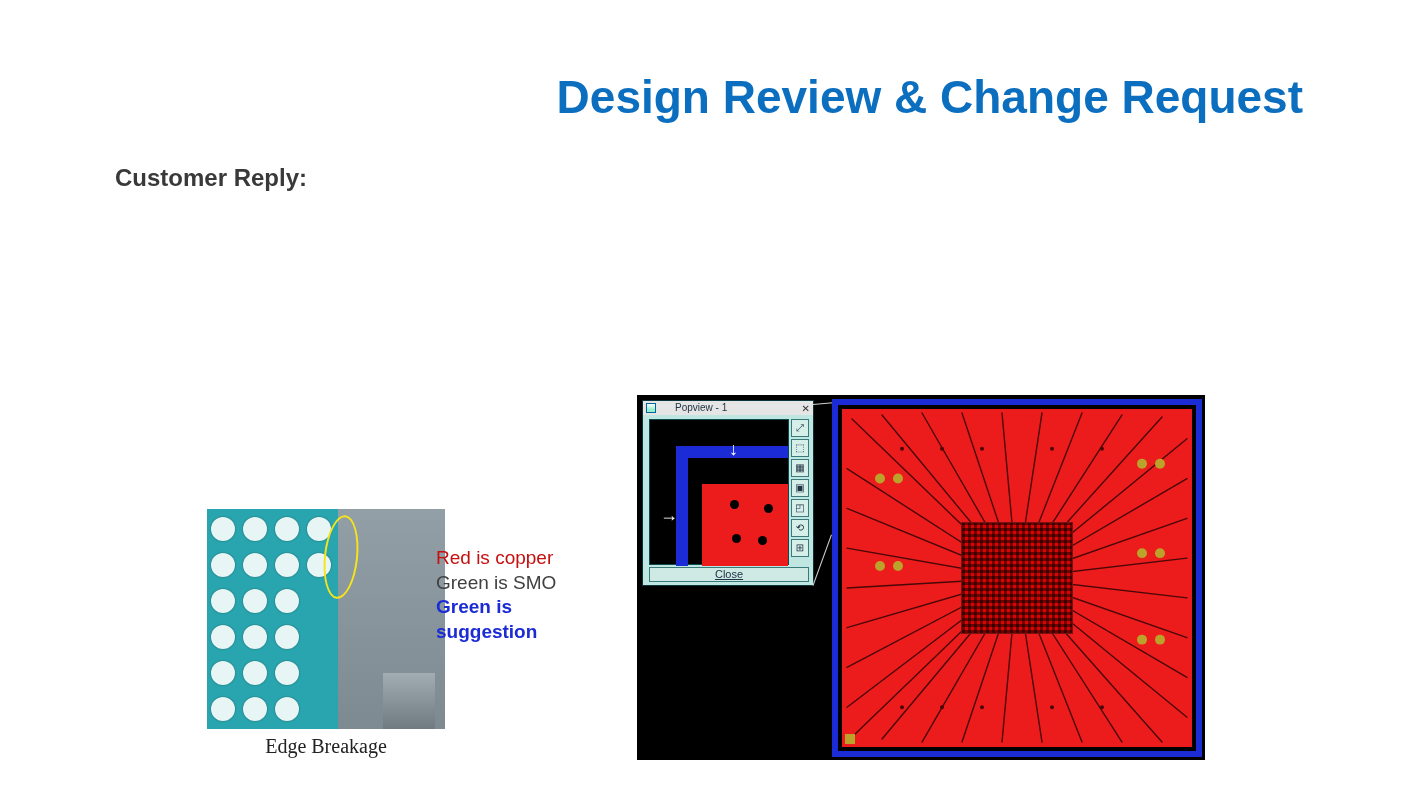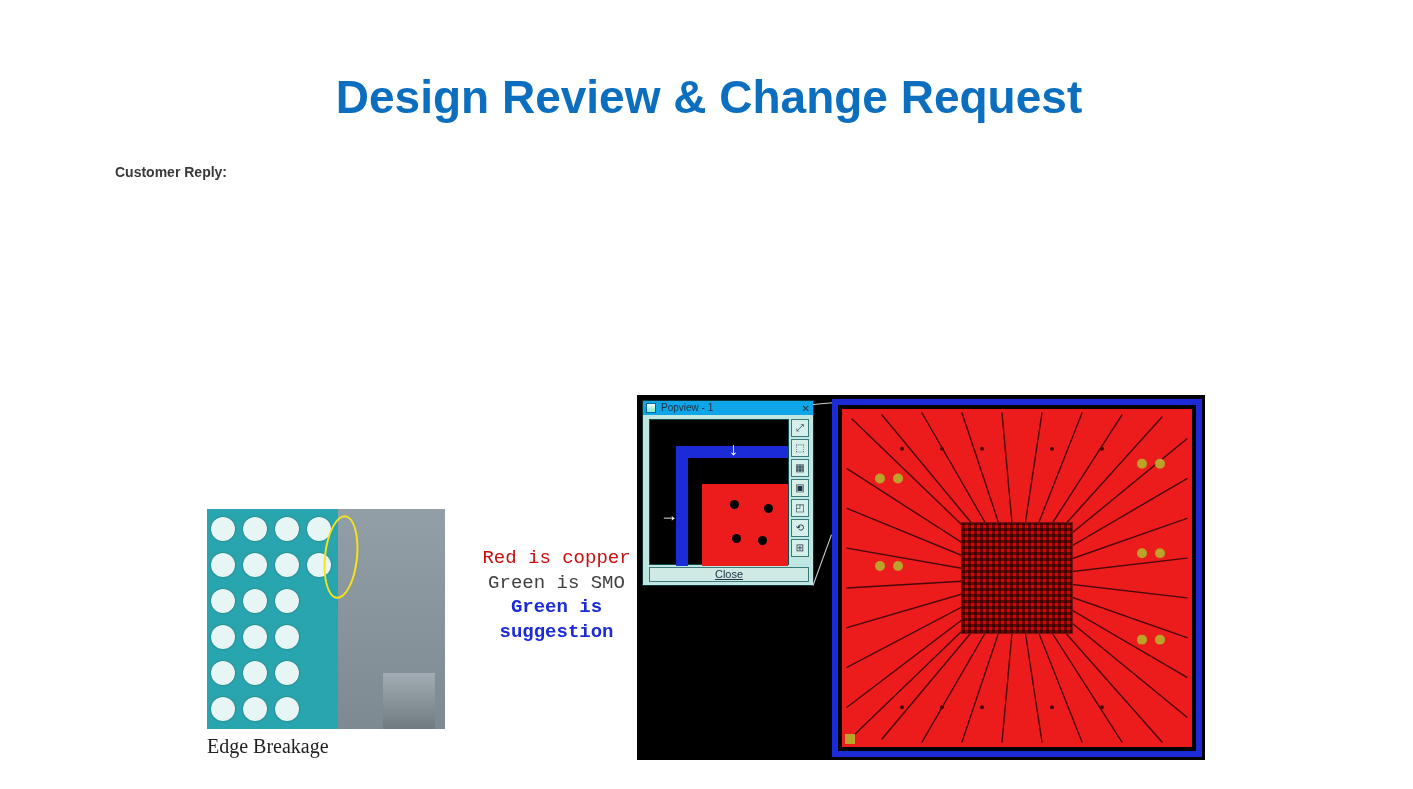--- a/index.html
+++ b/index.html
@@ -13,37 +13,37 @@
     overflow: hidden;
   }
   .slide {
     position: relative;
     width: 1413px;
     height: 789px;
     box-sizing: border-box;
     padding: 70px 110px 30px 115px;
   }
   .title {
-    text-align: center;
+    text-align: right;
     font-size: 46px;
     font-weight: 700;
     color: #0B6EBF;
     margin: 0 0 40px 0;
   }
   .para {
     font-size: 22px;
     color: #393939;
     line-height: 1.45;
     margin: 0 0 28px 0;
   }
   .para .label {
     font-weight: 700;
   }
   .reply {
-    font-size: 14px;
+    font-size: 24px;
     font-weight: 700;
     color: #393939;
     margin: 12px 0 0 0;
   }
   .content-row {
     position: absolute;
     left: 0;
     top: 390px;
     width: 1413px;
     height: 380px;
@@ -90,34 +90,34 @@
     position: absolute;
     right: 10px; bottom: 0;
     width: 52px; height: 56px;
     background: linear-gradient(180deg, #a2acb3, #6f7a81);
   }
   .photo-caption {
     position: absolute;
     left: 207px;
     top: 345px;
     width: 238px;
-    text-align: left;
+    text-align: center;
     font-family: "Times New Roman", serif;
     font-size: 20px;
     color: #222;
   }
   
   .legend {
     position: absolute;
-    left: 469px;
+    left: 436px;
     top: 156px;
     width: 175px;
-    font-family: Liberation Mono, monospace;
+    font-family: Liberation Sans, sans-serif;
     font-size: 19px;
-    text-align: center;
+    text-align: left;
     line-height: 1.3;
   }
   .legend .copper { color: #c60f0f; }
   .legend .smo    { color: #404040; }
   .legend .sugg   { color: #1b2bd6; font-weight: 700; }
   
   .cad {
     position: absolute;
     left: 637px;
     top: 5px;
@@ -133,22 +133,22 @@
     width: 172px;
     height: 186px;
     background: #bfe6e0;
     border: 1px solid #0a343a;
     box-sizing: border-box;
   }
   .popview-title {
     height: 14px;
     font-size: 10px;
     line-height: 14px;
-    background: #0ea5e9;
-    padding-left: 18px;
+    background: #e5e5e5;
+    padding-left: 32px;
     color: #234;
     position: relative;
     font-family: Verdana, sans-serif;
   }
   .popview-title::before {
     content: "";
     position: absolute;
     left: 3px; top: 2px;
     width: 10px; height: 10px;
     background: linear-gradient(#fff,#9ec 70%);

